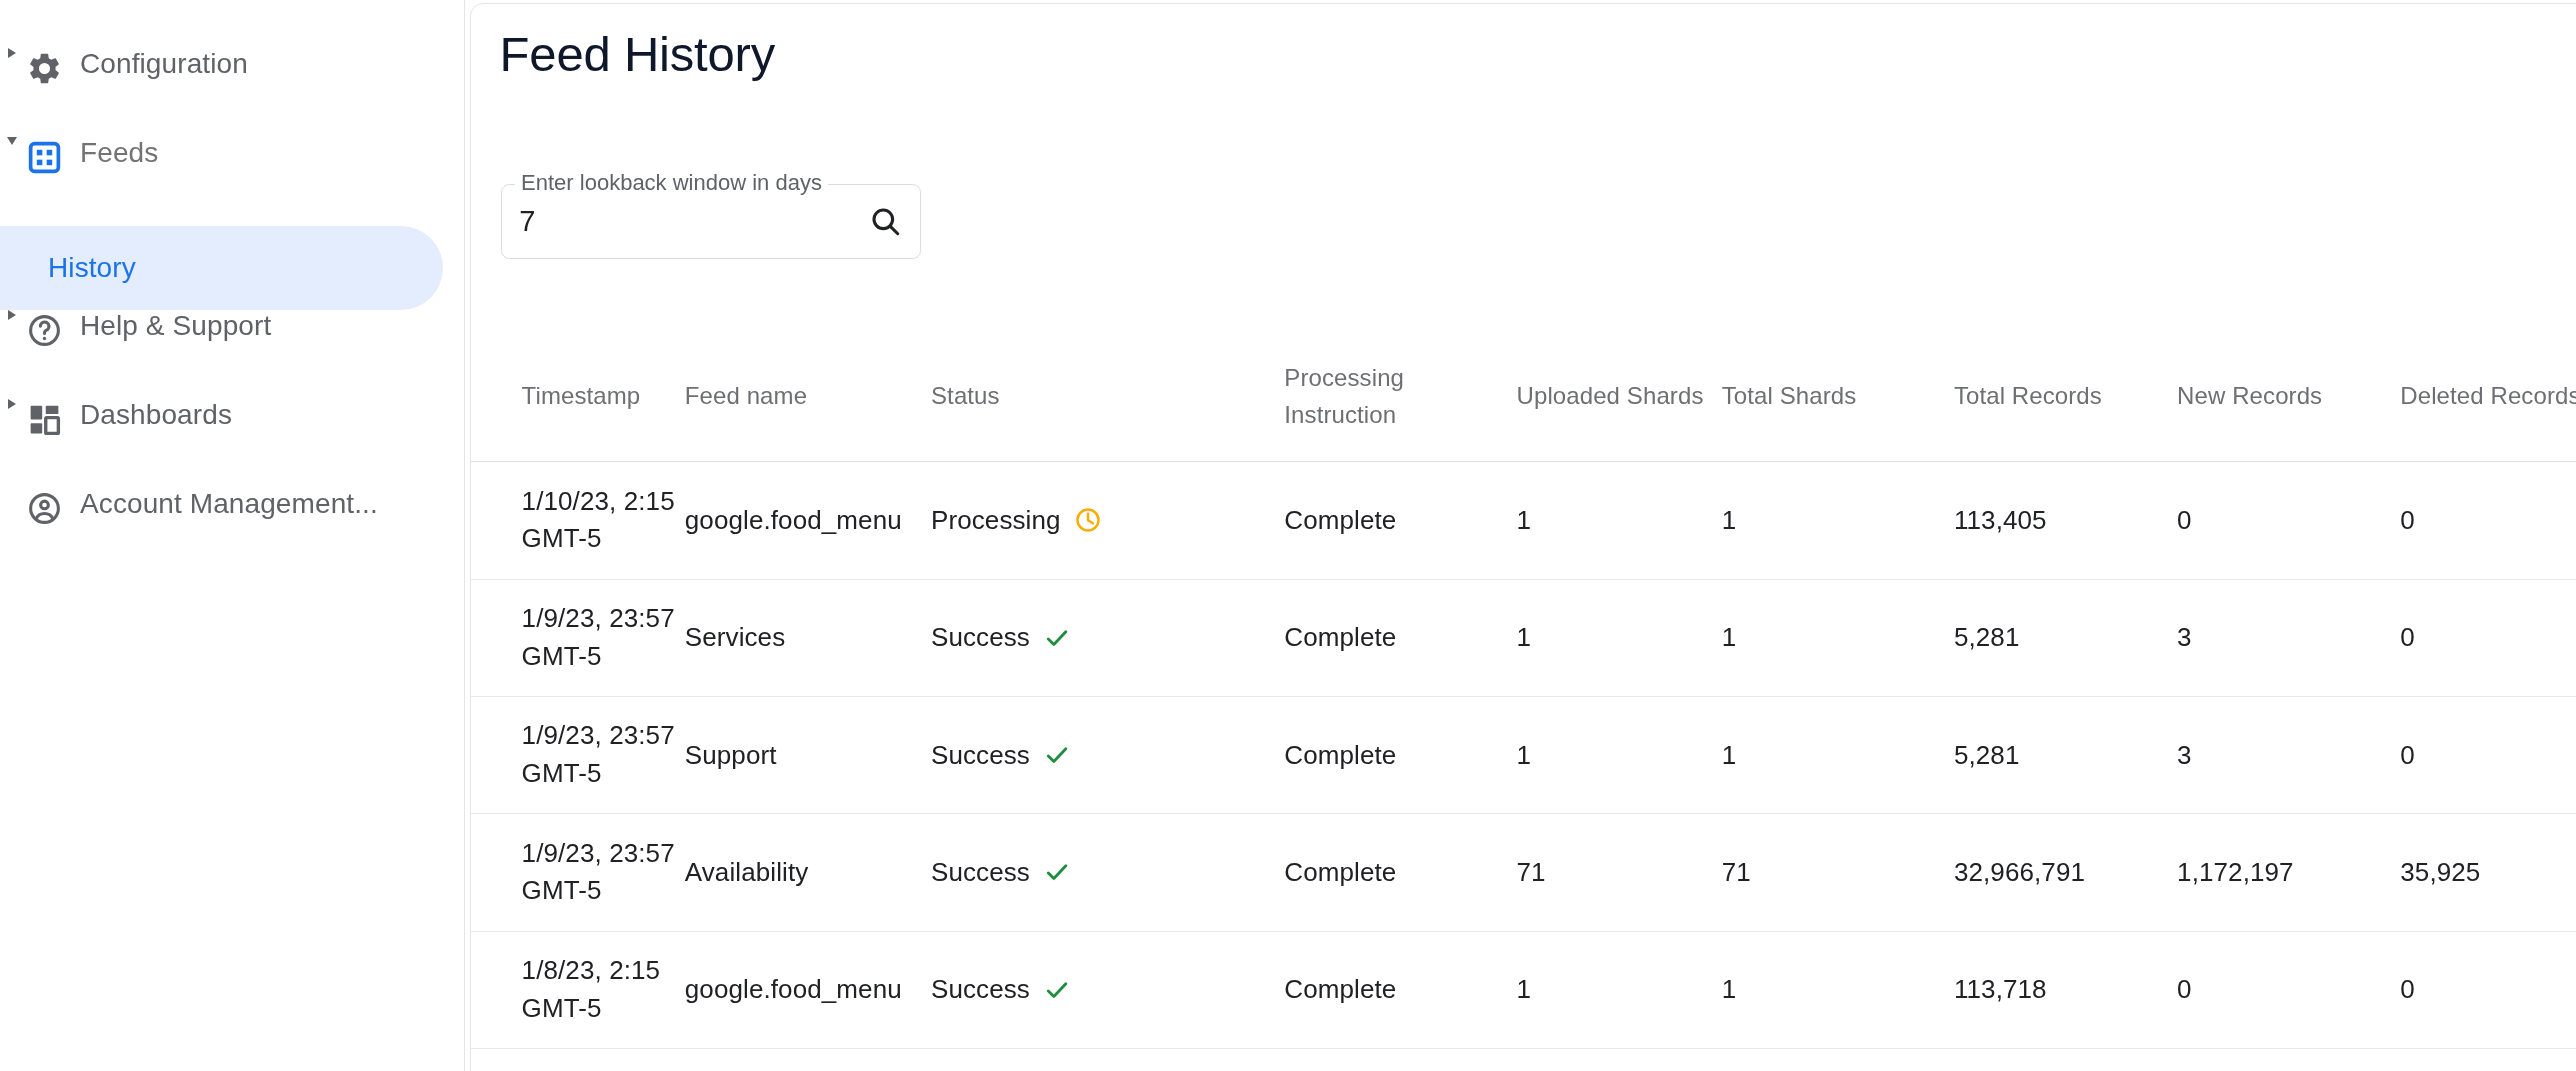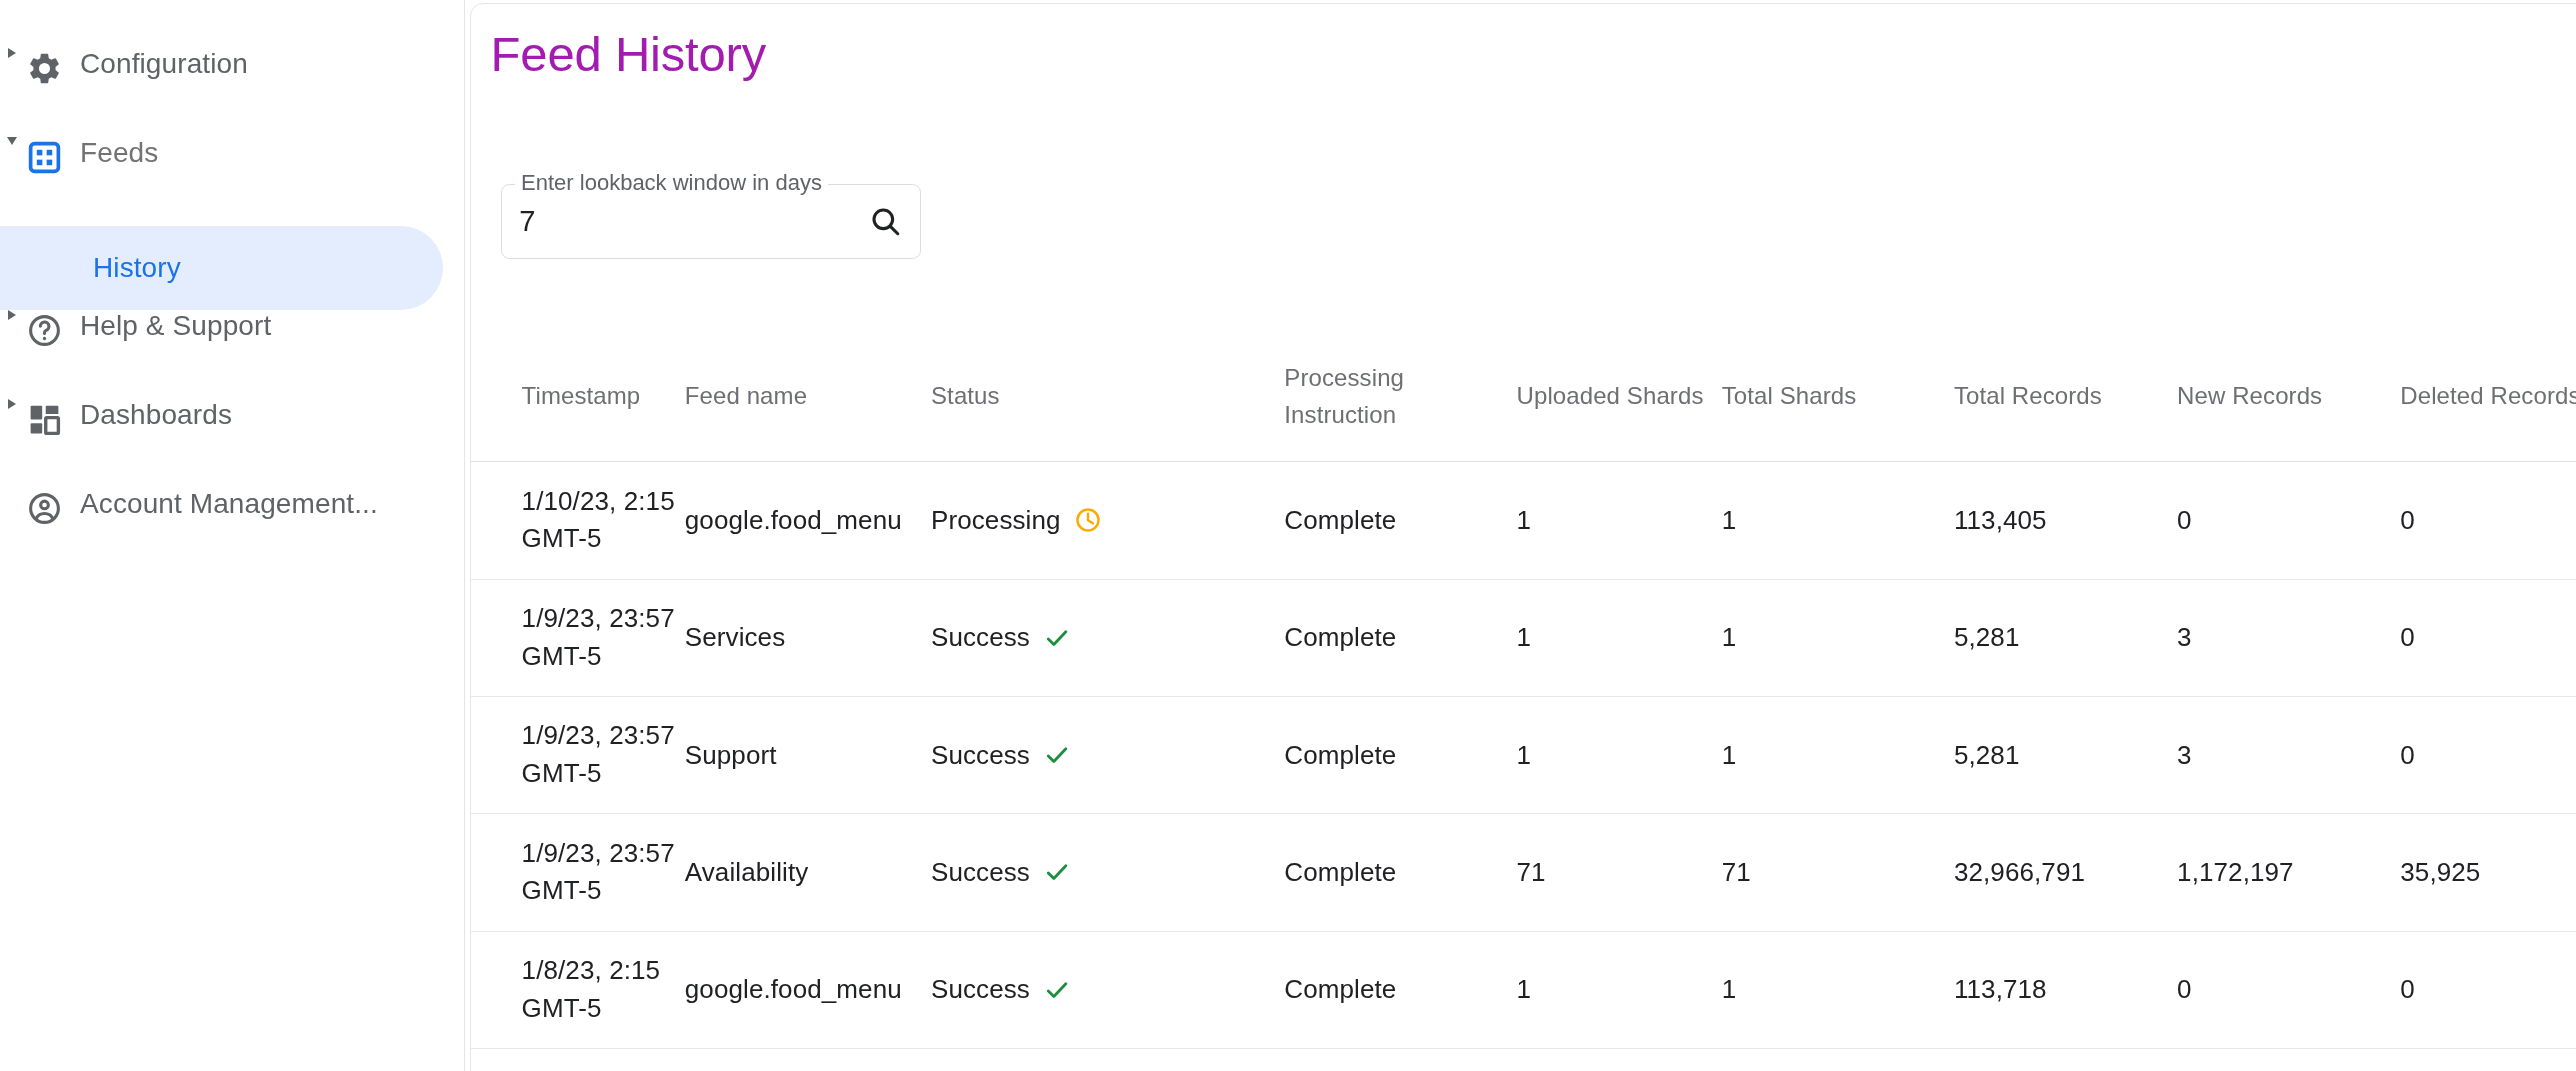--- a/index.html
+++ b/index.html
@@ -81,21 +81,21 @@
   .nav-item.active-parent .nav-label { color: #737373; }
 
   
   .sub-item {
     height: 84px;
     display: flex;
     align-items: center;
     background: #e4edfd;
     border-radius: 0 45px 45px 0;
     width: 443px;
-    padding-left: 93px;
+    padding-left: 48px;
     cursor: pointer;
   }
   .sub-item .sub-label {
     font-size: 28px;
     color: #1a73e8;
     letter-spacing: 0.1px;
   }
 
   
   #main {
@@ -112,24 +112,24 @@
     top: 2.8px;
     right: -130px;
     bottom: -37px;
     background: #ffffff;
     border: 1.9px solid #e6e6e6;
     border-radius: 13px;
   }
 
   #page-title {
     position: absolute;
-    left: 20px;
+    left: 29px;
     top: 22px;
     font-size: 49px;
-    color: #a21caf;
+    color: #0f172a;
     font-weight: 400;
     letter-spacing: -0.2px;
     white-space: nowrap;
   }
 
   
   #search-field {
     position: absolute;
     left: 30px;
     top: 180px;

